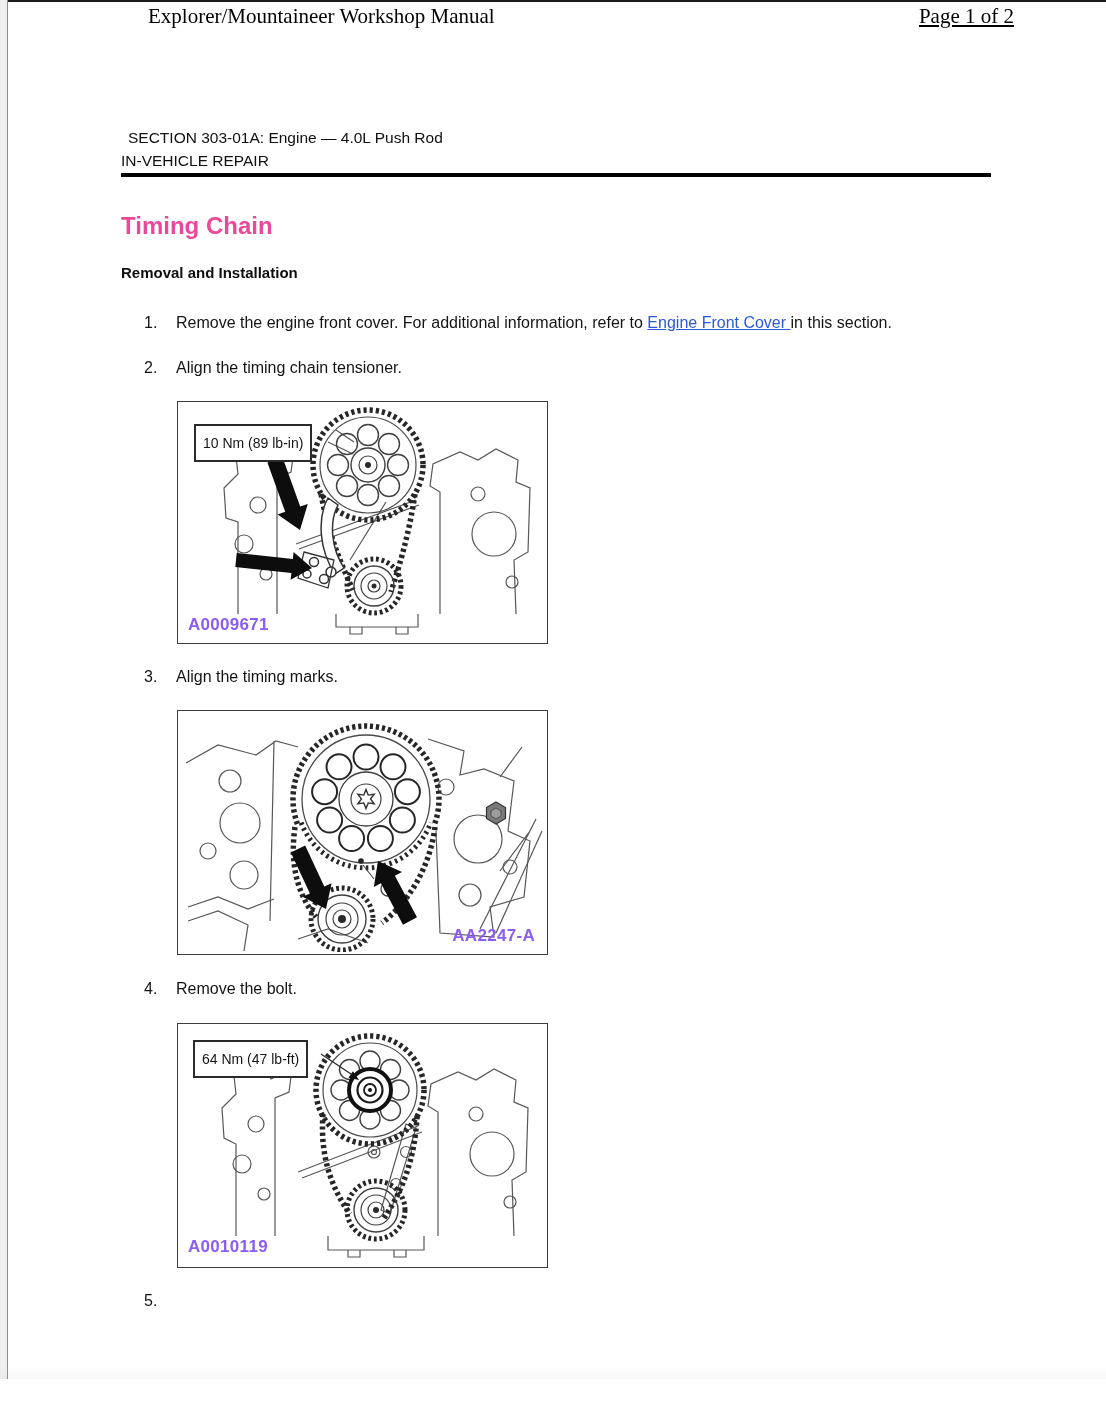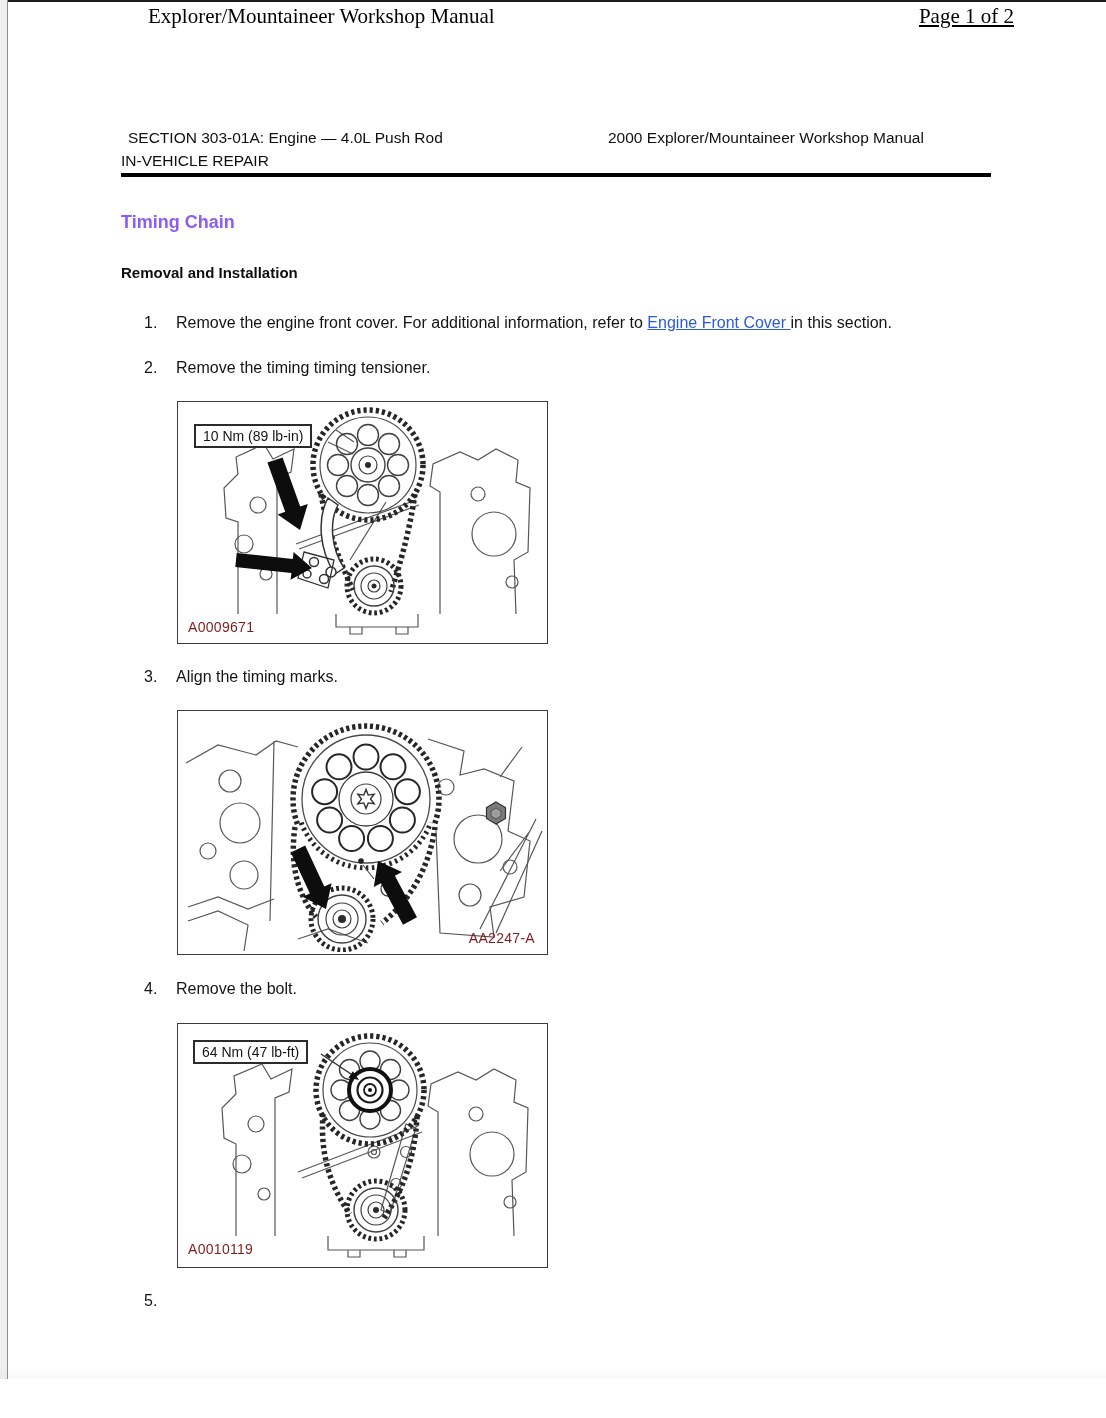--- a/index.html
+++ b/index.html
@@ -16,68 +16,67 @@
   .doc-header .title{position:absolute;left:148px;top:0;white-space:nowrap;}
   .doc-header .pageno{position:absolute;right:92px;top:0;white-space:nowrap;text-decoration:underline;}
 
   .section-head{position:absolute;top:126px;font-size:15.5px;line-height:23px;color:#101010;}
   .section-left{left:121px;width:470px;}
   .section-left .l1{padding-left:7px;}
   .section-right{left:608px;width:420px;}
 
   .rule{position:absolute;left:121px;top:173px;width:870px;height:4px;background:#000;}
 
-  .h1{position:absolute;left:121px;top:212px;font-size:18px;font-weight:bold;color:#8b5cf6;}
+  .h1{position:absolute;left:121px;top:212px;font-size:24px;font-weight:bold;color:#ec4899;}
   .h2{position:absolute;left:121px;top:264px;font-size:15px;font-weight:bold;color:#0e0e0e;}
 
   .step{position:absolute;left:144px;width:860px;font-size:16px;line-height:22px;color:#141414;display:flex;}
   .step .num{flex:0 0 22px;text-align:left;}
   .step .txt{margin-left:10px;}
   a.doclink{color:#2b59d8;text-decoration:underline;cursor:pointer;text-align:center;}
 
   .figure{position:absolute;left:177px;background:#fff;border:1px solid #3c3c3c;}
   .figure svg{position:absolute;left:0;top:0;}
-  .torque-box{position:absolute;border:2px solid #2b2b2b;background:#fff;padding:0 7px;
+  .torque-box{position:absolute;border:2px solid #2b2b2b;background:#fff;padding:7px 7px;
               font-size:14px;line-height:20px;color:#151515;white-space:nowrap;z-index:3;}
-  .fig-id{position:absolute;font-size:14px;font-weight:400;letter-spacing:.3px;color:#7f1d1d;z-index:3;}
+  .fig-id{position:absolute;font-size:17px;font-weight:700;letter-spacing:.3px;color:#8b5cf6;z-index:3;}
 
   .art line, .art path, .art circle, .art polyline{vector-effect:non-scaling-stroke;}
 </style>
 </head>
 <body>
 
 <div class="page">
   <div class="edge-top"></div>
   <div class="edge-left-strip"></div>
   <div class="edge-left-line"></div>
 
   <div class="doc-header">
     <span class="title">Explorer/Mountaineer Workshop Manual</span>
     <span class="pageno">Page 1 of 2</span>
   </div>
 
   <div class="section-head section-left">
     <div class="l1">SECTION 303-01A: Engine — 4.0L Push Rod</div>
     <div class="l2">IN-VEHICLE REPAIR</div>
   </div>
-  <div class="section-head section-right">2000 Explorer/Mountaineer Workshop Manual</div>
 
   <div class="rule"></div>
 
   <div class="h1">Timing Chain</div>
   <div class="h2">Removal and Installation</div>
 
   <div class="step" style="top:312px">
     <span class="num">1.</span>
     <span class="txt"><span>Remove the engine front cover. For additional information, refer to </span><a class="doclink" href="#">Engine Front Cover </a><span>in this section.</span></span>
   </div>
 
   <div class="step" style="top:357px">
     <span class="num">2.</span>
-    <span class="txt">Remove the timing timing tensioner.</span>
+    <span class="txt">Align the timing chain tensioner.</span>
   </div>
 
   <div class="figure" style="top:401px;width:369px;height:241px">
     <div class="torque-box" style="left:16px;top:22px">10 Nm (89 lb-in)</div>
     <div class="fig-id" style="left:10px;bottom:8px">A0009671</div>
     <svg class="art" width="367" height="239" viewBox="0 0 367 239">
       <g stroke="#575757" fill="none" stroke-width="1.2">
         <path d="M60 212 L60 120 L48 116 L46 86 L60 72 L58 55 L86 42 L95 57 L116 47 L113 70 L99 76 L99 212"></path>
         <circle cx="80" cy="103" r="8"></circle>
           <circle cx="66" cy="142" r="9"></circle>

